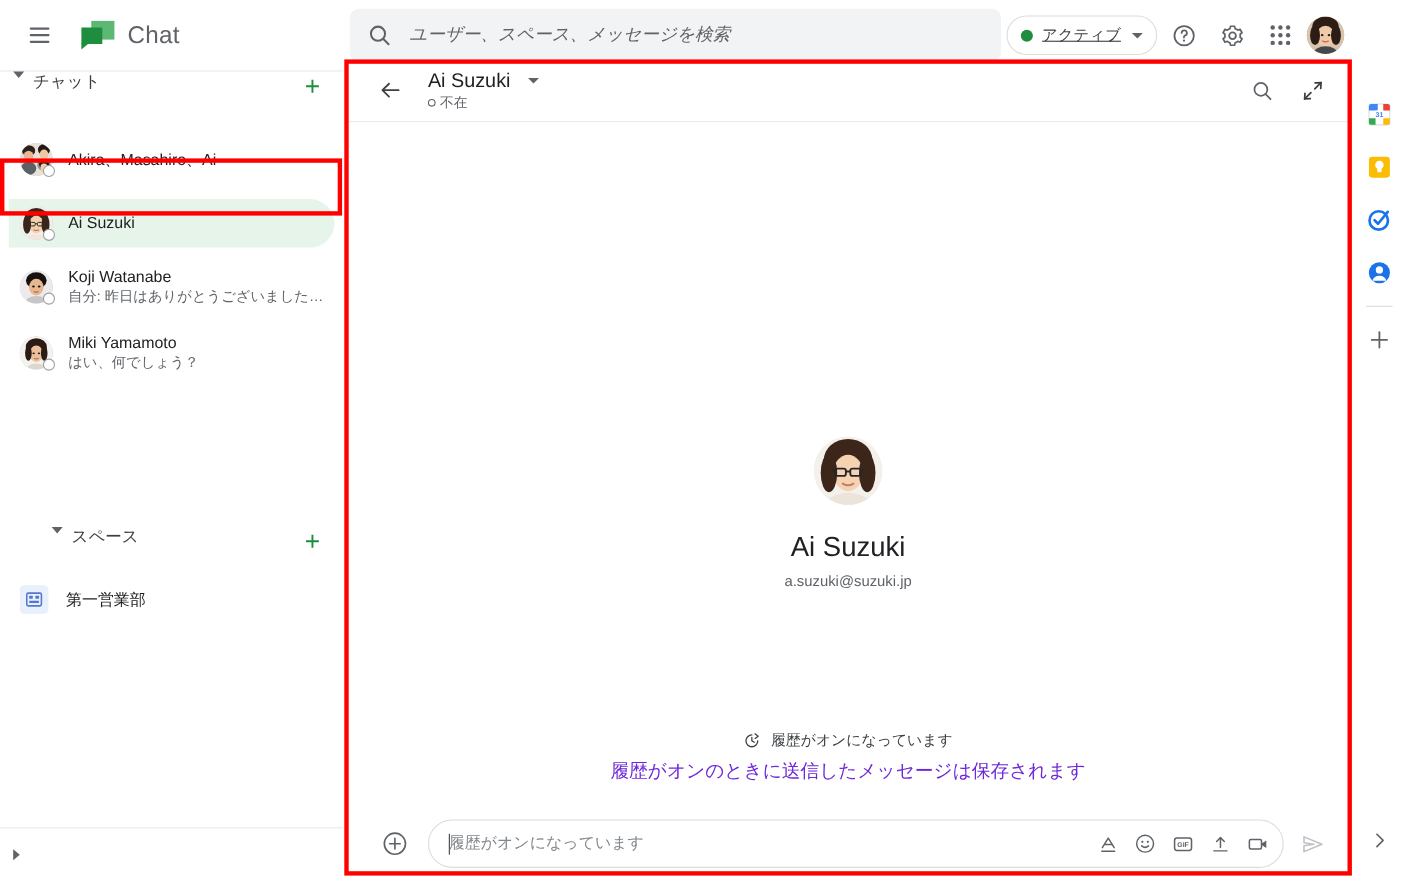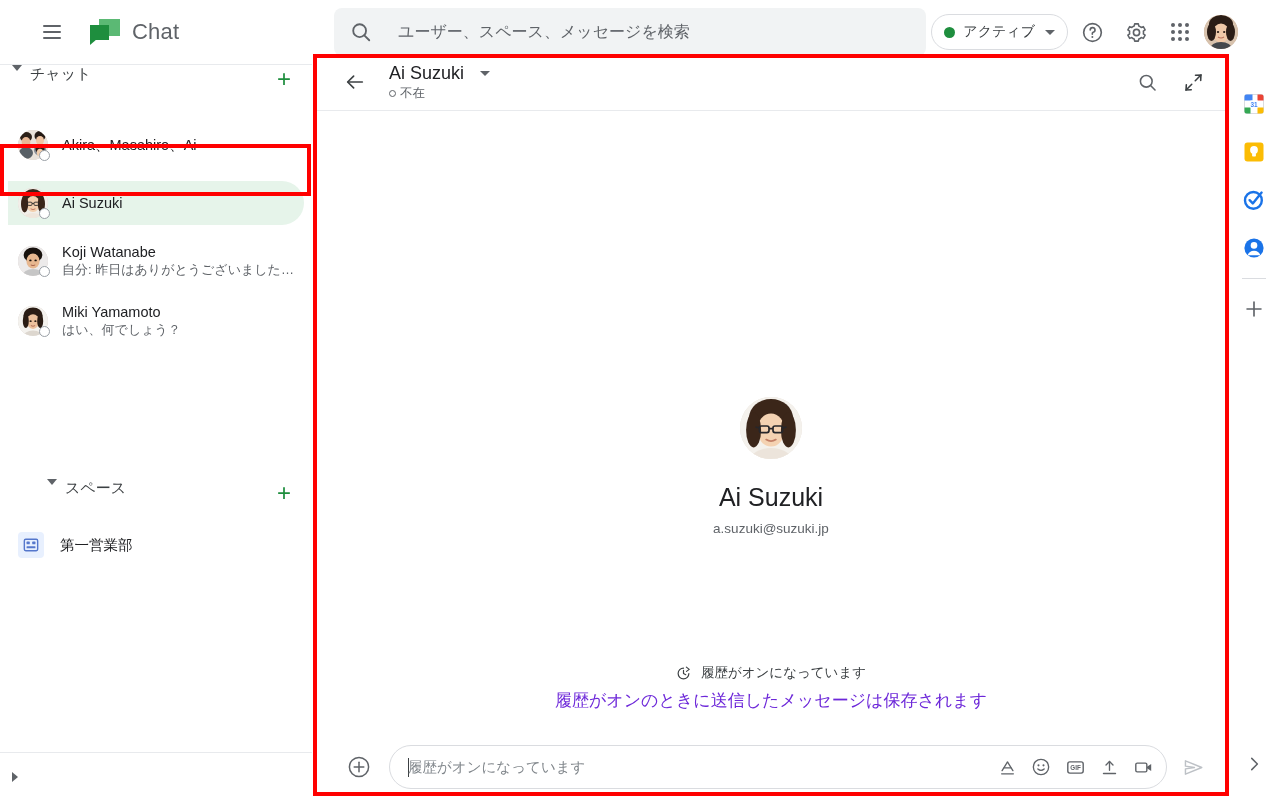--- a/index.html
+++ b/index.html
@@ -7,21 +7,21 @@
     width: 1280px; height: 800px;
     font-family: "Liberation Sans", "DejaVu Sans", sans-serif;
     background: #ffffff;
     overflow: hidden;
     color: #3c4043;
   }
   #app { position: relative; width: 1280px; height: 800px; }
 
   
   .topbar {
-    position: absolute; top: 0; left: 16px; width: 1232px; height: 64px;
+    position: absolute; top: 0; left: 0; width: 1232px; height: 64px;
     display: flex; align-items: center; background: #fff;
   }
   .hamburger {
     width: 48px; height: 48px; margin-left: 12px;
     display: flex; flex-direction: column; justify-content: center; align-items: center;
     cursor: pointer; border-radius: 50%;
   }
   .hamburger span {
     display: block; width: 18px; height: 2px; background: #5f6368; margin: 2px 0; border-radius: 1px;
   }
@@ -46,34 +46,35 @@
   .searchwrap {
     position: absolute; left: 318px; top: 8px; width: 592px; height: 48px;
   }
   .searchbox {
     width: 100%; height: 48px; background: #f1f3f4; border-radius: 8px;
     display: flex; align-items: center; padding: 0 16px; cursor: text;
   }
   .searchbox svg { flex: none; }
   .search-input {
     border: none; outline: none; background: transparent;
-    margin-left: 26px; font-size: 16px; color: #4d7c0f; width: 100%;
+    margin-left: 16px; font-size: 16px; color: #4d7c0f; width: 100%;
     font-family: "Liberation Sans", "DejaVu Sans", sans-serif;
+    font-style: italic;
   }
   .search-input::placeholder { color: #5f6368; }
 
   .topright {
     position: absolute; right: 10px; top: 0; height: 64px;
     display: flex; align-items: center; gap: 4px;
   }
   .status-pill {
     display: flex; align-items: center; gap: 8px;
     height: 36px; padding: 0 12px 0 12px;
     border: 1px solid #dadce0; border-radius: 18px; background: #fff;
-    font-size: 14px; color: #3c4043; cursor: pointer; white-space: nowrap;
+    font-size: 14px; color: #3c4043; cursor: pointer; white-space: nowrap; text-decoration: underline;
   }
   .status-dot { width: 11px; height: 11px; border-radius: 50%; background: #1e8e3e; flex: none; }
   .caret-down {
     width: 0; height: 0; border-left: 5px solid transparent; border-right: 5px solid transparent;
     border-top: 5px solid #5f6368; margin-left: 2px;
   }
   .icon-btn {
     width: 40px; height: 40px; border-radius: 50%;
     display: flex; align-items: center; justify-content: center;
     cursor: pointer; background: transparent; border: none;

